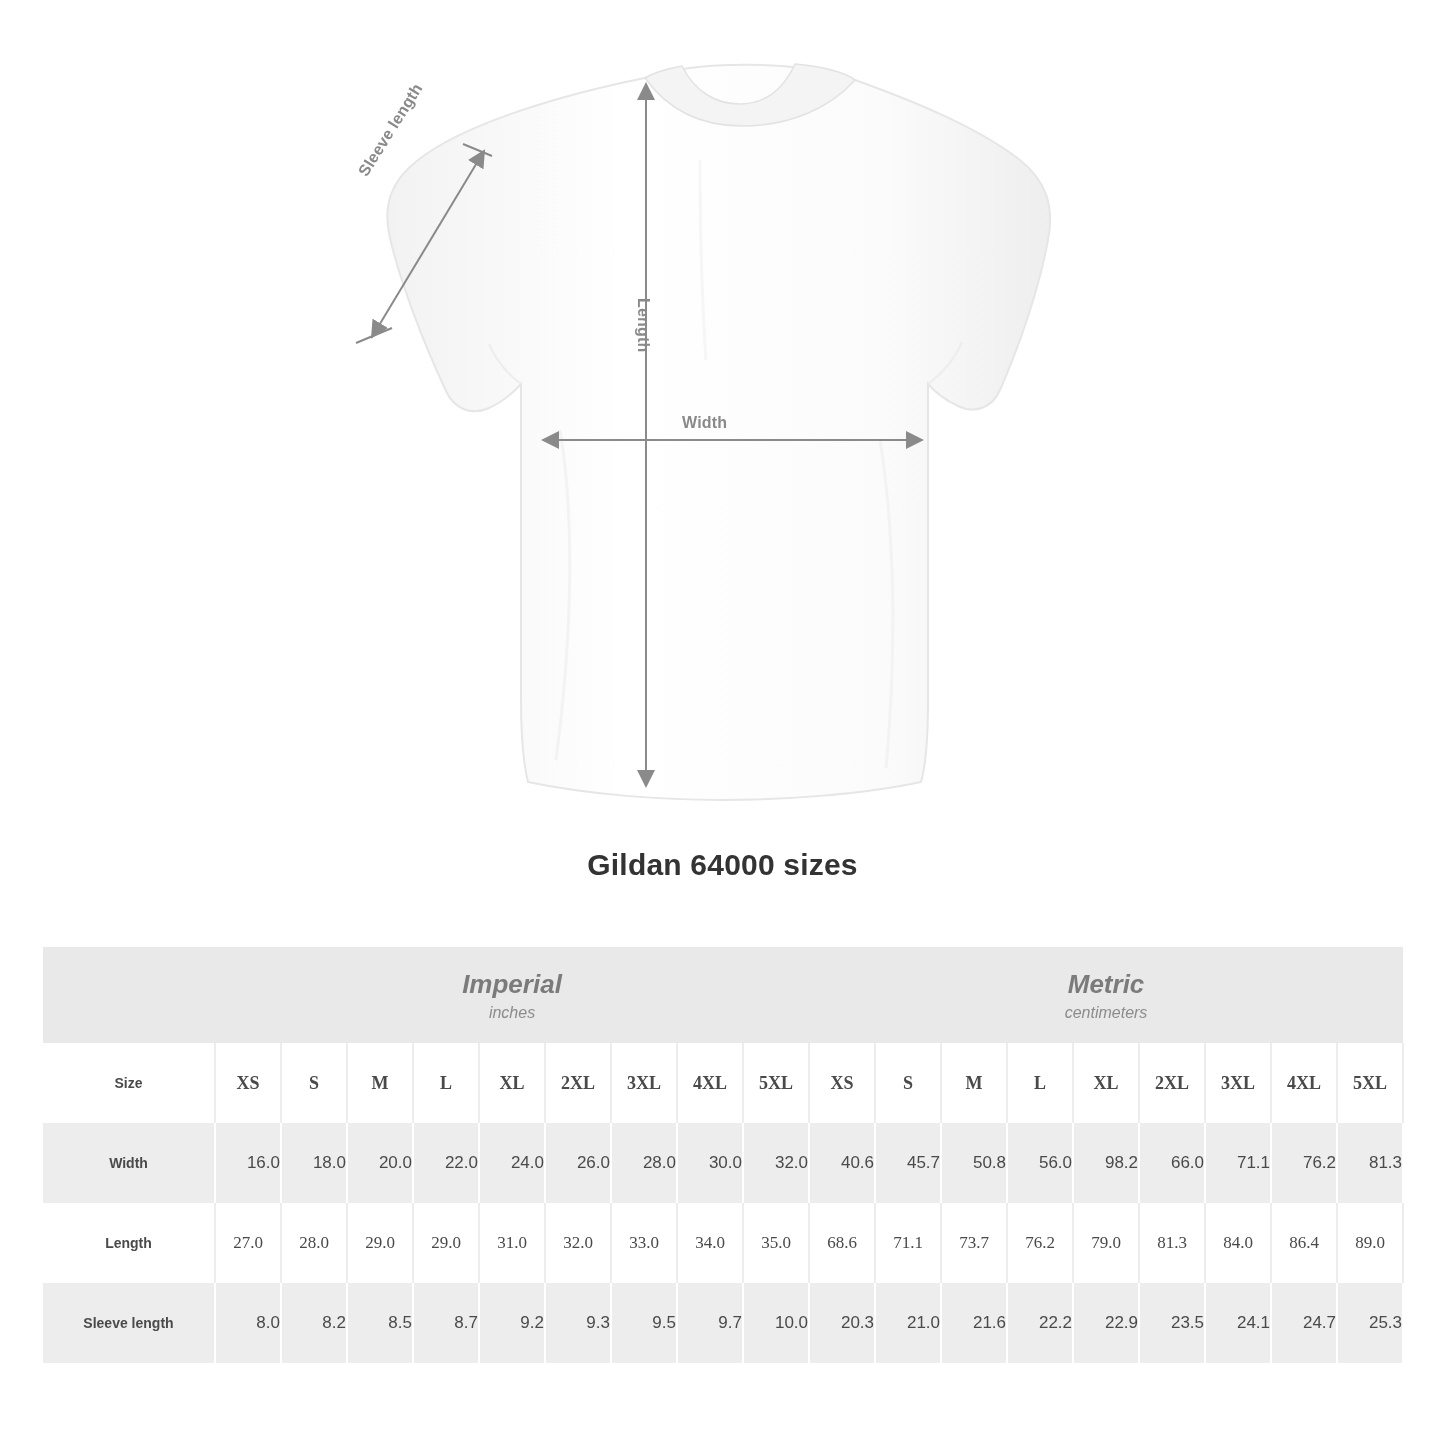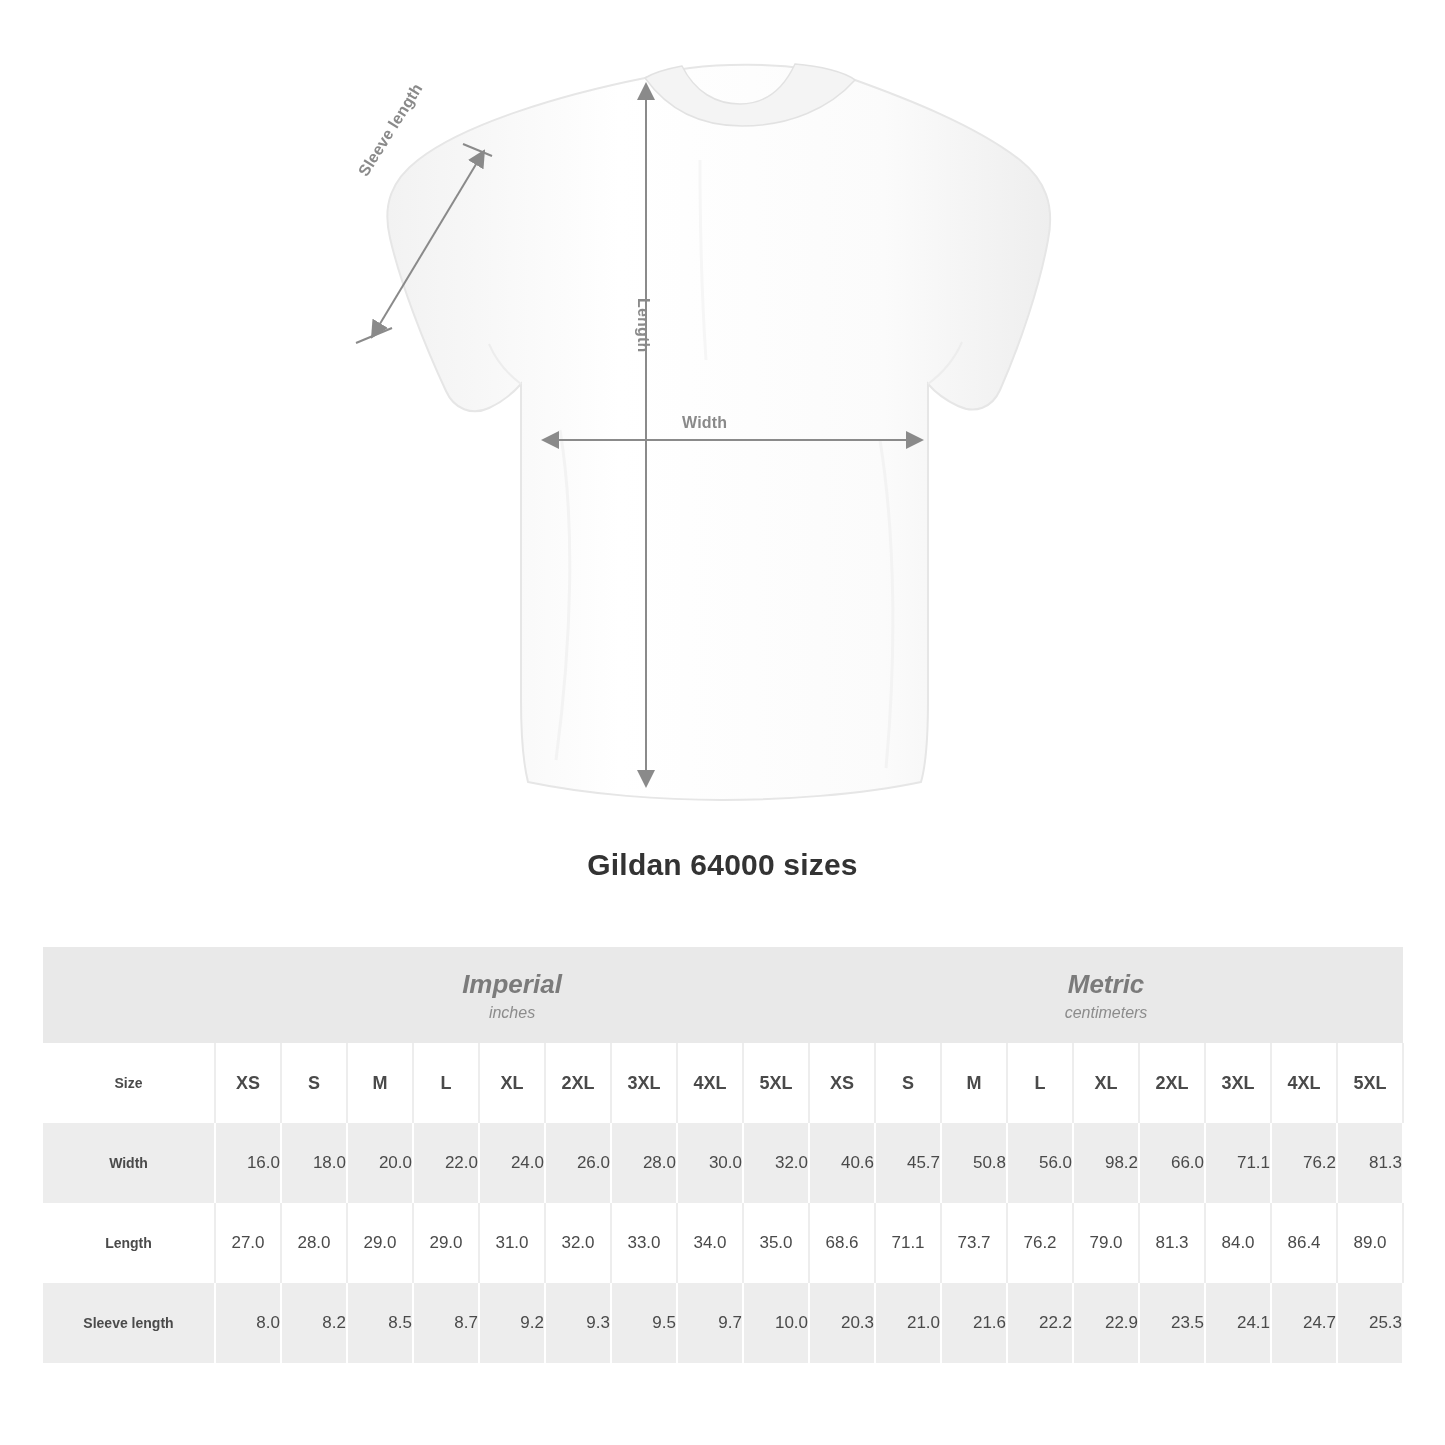--- a/index.html
+++ b/index.html
@@ -123,21 +123,21 @@
   }
   .cell {
     text-align: center;
     font-size: 17px;
     color: #4a4a4a;
     height: 80px;
     vertical-align: middle;
     border-left: 2px solid #ffffff;
     border-right: 2px solid #ffffff;
   }
-  .row-white .cell { border-left-color: #ededed; border-right-color: #ededed; }
+  .row-white .cell { border-left-color: #ededed; border-right-color: #ededed; font-family: Liberation Serif, serif; }
   .row-grey .cell { border-left-color: #ffffff; border-right-color: #ffffff; text-align: right; }
   .hdr-row .cell { font-weight: bold; font-size: 18px; }
 </style>
 </head>
 <body>
 
 <div class="page">
 
   <div class="illustration">
     <svg class="shirt-svg" width="1445" height="830" viewBox="0 0 1445 830">

